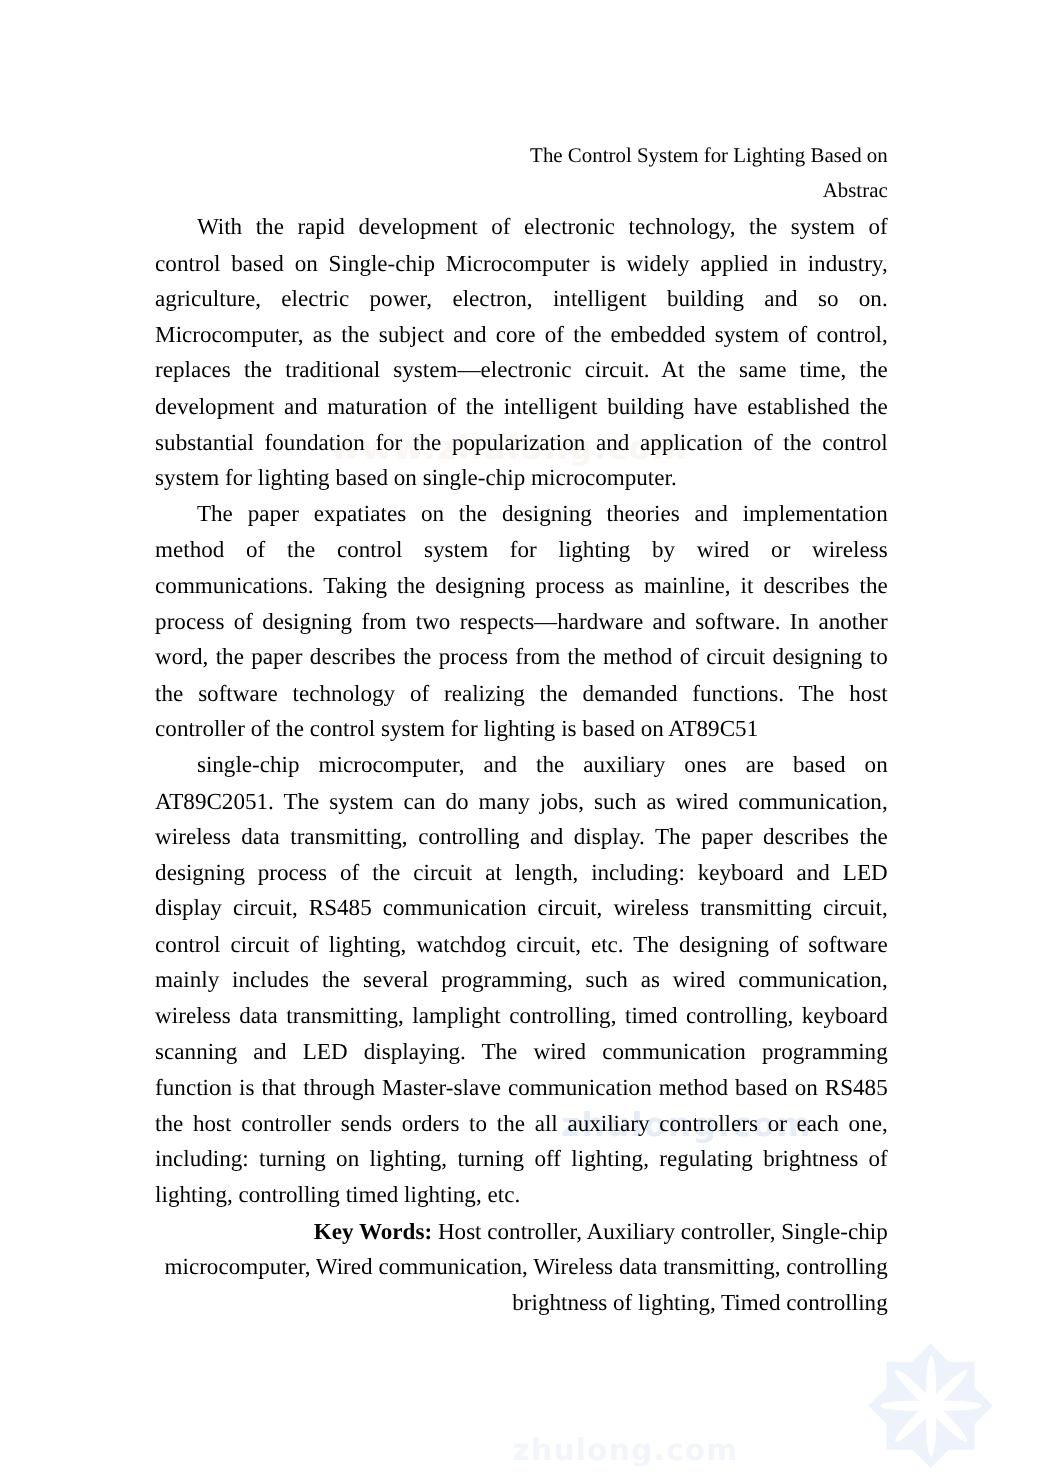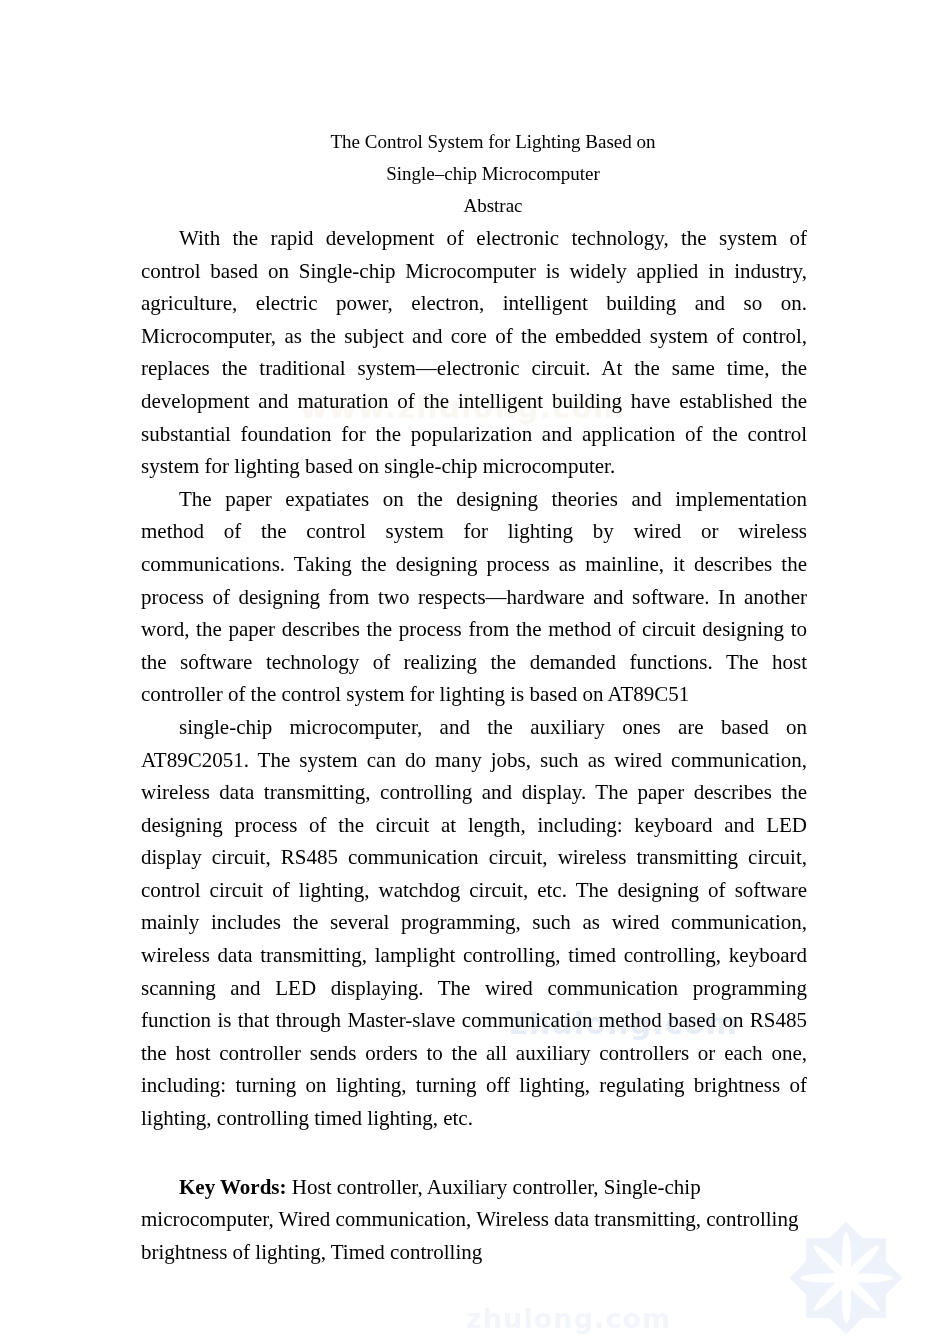--- a/index.html
+++ b/index.html
@@ -109,36 +109,35 @@
     left: 141px;
     top: 126px;
     width: 666px;
     z-index: 2;
   }
 
   .title-line {
     font-size: 19px;
     line-height: 32px;
     text-indent: 38px;
-    text-align: center;
+    text-align: right;
     white-space: pre;
   }
 
   p.para {
     margin: 0;
     font-size: 21px;
     line-height: 32.6px;
     text-align: justify;
     text-justify: inter-word;
     text-indent: 38px;
     hyphens: none;
   }
   p.para.last-left {
-    text-align: left;
-    margin-top: 36px;
+    text-align: right;
   }
   .kw-label {
     font-weight: bold;
   }
 </style>
 </head>
 <body>
 
 <div id="page">
 
@@ -163,21 +162,20 @@
         <div class="petal" style="transform:rotate(315deg)"></div>
       </div>
       <div class="core"></div>
     </div>
   </div>
 
   <div class="content">
 
     <div class="title-line">The Control System for Lighting Based on</div>
 
-    <div class="title-line">Single–chip Microcomputer</div>
 
     <div class="title-line">Abstrac</div>
 
     <p class="para">With the rapid development of electronic technology, the system of control based on Single-chip Microcomputer is widely applied in industry, agriculture, electric power, electron, intelligent building and so on. Microcomputer, as the subject and core of the embedded system of control, replaces the traditional system—electronic circuit. At the same time, the development and maturation of the intelligent building have established the substantial foundation for the popularization and application of the control system for lighting based on single-chip microcomputer.</p>
 
     <p class="para">The paper expatiates on the designing theories and implementation method of the control system for lighting by wired or wireless communications. Taking the designing process as mainline, it describes the process of designing from two respects—hardware and software.  In another word, the paper describes the process from the method of circuit designing to the software technology of realizing the demanded functions. The host controller of the control system for lighting is based on AT89C51</p>
 
     <p class="para">single-chip microcomputer, and the auxiliary ones are based on AT89C2051. The system can do many jobs, such as wired communication, wireless data transmitting, controlling and display. The paper describes the designing process of the circuit at length, including: keyboard and LED display circuit, RS485 communication circuit, wireless transmitting circuit, control circuit of lighting, watchdog circuit, etc. The designing of software mainly includes the several programming, such as wired communication, wireless data transmitting, lamplight controlling, timed controlling, keyboard scanning and LED displaying. The wired communication programming function is that through Master-slave communication method based on RS485 the host controller sends orders to the all auxiliary controllers or each one, including: turning on lighting, turning off lighting, regulating brightness of lighting, controlling timed lighting, etc.</p>
 
 

